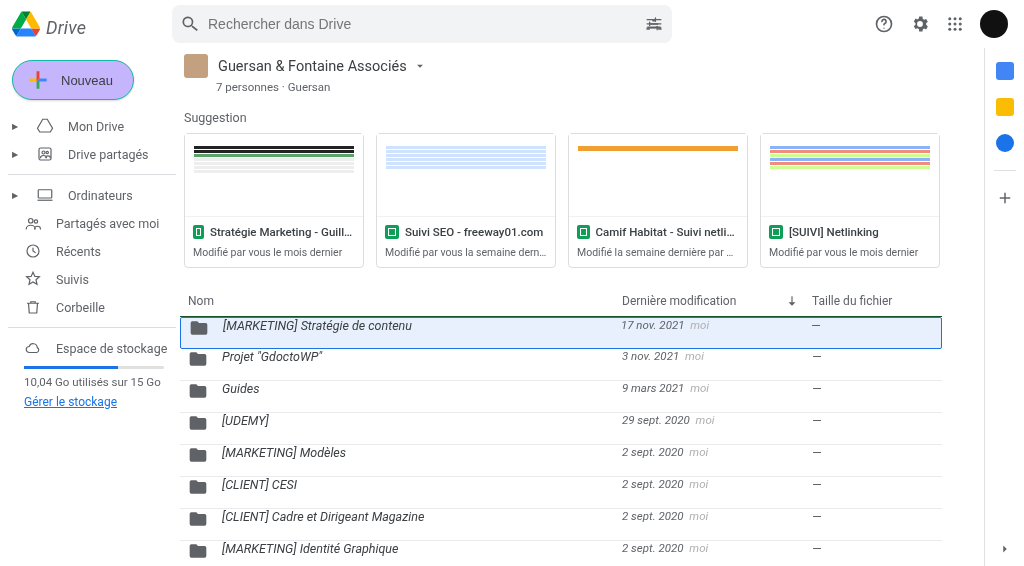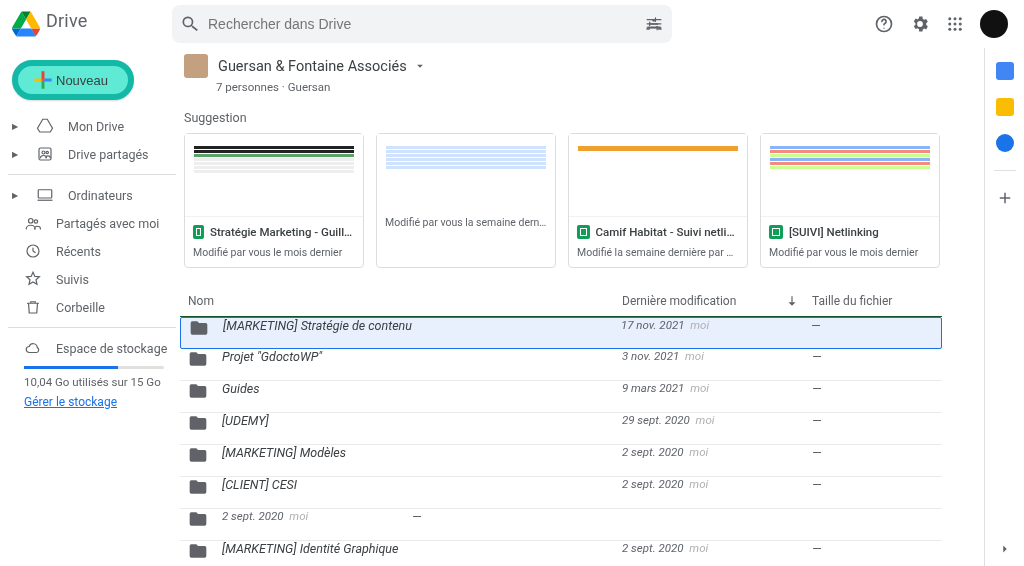--- a/index.html
+++ b/index.html
@@ -1,27 +1,27 @@
 <!DOCTYPE html>
 <html><head>
 <meta charset="utf-8">
 <style>
   * { box-sizing: border-box; margin: 0; padding: 0; }
   body { font-family: 'Google Sans', Roboto, Arial, sans-serif; font-size: 13px; color: #3c4043; background: #fff; width: 1024px; height: 566px; overflow: hidden; }
   .header { height: 48px; display: flex; align-items: center; padding: 0 8px 0 12px; border-bottom: 0; }
-  .logo-wrap { display: flex; align-items: flex-start; width: 160px; gap: 6px; }
+  .logo-wrap { display: flex; align-items: flex-end; width: 160px; gap: 6px; font-style: italic; }
   .logo-text { font-size: 18px; color: #5f6368; letter-spacing: .2px; }
   .search-wrap { flex: 1; display: flex; justify-content: flex-start; }
   .search-box { display: flex; align-items: center; background: #f1f3f4; border-radius: 8px; height: 38px; padding: 0 8px; width: 500px; }
   .search-box input { border: none; background: none; outline: none; margin-left: 8px; flex: 1; font-size: 14px; color: #5f6368; }
   .header-icons { display: flex; align-items: center; gap: 16px; margin-left: auto; padding-right: 8px; }
   .avatar { width: 28px; height: 28px; border-radius: 50%; background: #111; display: flex; align-items: center; justify-content: center; color: #fff; font-size: 12px; }
   .body { display: flex; height: calc(100% - 48px); }
   .sidebar { width: 176px; padding: 8px 0 0 8px; display: flex; flex-direction: column; }
-  .new-btn { display: inline-flex; align-items: center; background: #5eead4; border: 6px solid #14b8a6; border-radius: 24px; height: 40px; padding: 0 20px 0 12px; box-shadow: 0 1px 2px rgba(60,64,67,.2); width: fit-content; margin: 4px 0 12px 4px; cursor: pointer; }
+  .new-btn { display: inline-flex; align-items: center; gap: 10px; background: #c4b5fd; border: 1px solid #14b8a6; border-radius: 24px; height: 40px; padding: 0 20px 0 12px; box-shadow: 0 1px 2px rgba(60,64,67,.2); width: fit-content; margin: 4px 0 12px 4px; cursor: pointer; }
   .new-btn span.label { font-size: 13px; font-weight: 500; color: #3c4043; }
   .nav-item { display: flex; align-items: center; gap: 14px; height: 28px; padding: 0 8px 0 16px; color: #5f6368; font-size: 12.5px; border-radius: 0 14px 14px 0; cursor: pointer; }
   .nav-item.has-expand { padding-left: 4px; }
   .expand-tri { color: #5f6368; width: 10px; font-size: 8px; }
   .nav-group-sep { border-top: 1px solid #dadce0; margin: 6px 0 6px 0; width: 100%; }
   .storage { padding: 4px 12px 0 16px; font-size: 11.5px; color: #5f6368; }
   .storage-bar { width: 100%; height: 3px; background: #e0e0e0; margin-bottom: 6px; border-radius: 2px; position: relative; }
   .storage-bar > div { position: absolute; left: 0; top: 0; height: 100%; background: #1a73e8; }
   .storage-link { color: #1a73e8; font-size: 12px; margin-top: 6px; display: inline-block; }
   .main { flex: 1; display: flex; overflow: hidden; gap: 42px; }
@@ -247,20 +247,24 @@
             <div class="sugg-thumb">
               <div class="fake-sheet">
                 <div class="row" style="background:#cfe2ff"></div>
                 <div class="row" style="background:#cfe2ff"></div>
                 <div class="row" style="background:#cfe2ff"></div>
                 <div class="row" style="background:#cfe2ff"></div>
                 <div class="row" style="background:#cfe2ff"></div>
                 <div class="row" style="background:#cfe2ff"></div>
               </div>
             </div>
+            <div class="sugg-meta">
+              <div class="sheet-icon"></div>
+              <div class="sugg-title">Suivi SEO - freeway01.com</div>
+            </div>
             <div class="sugg-sub">Modifié par vous la semaine dernière</div>
           </div>
           <div class="sugg-card">
             <div class="sugg-thumb">
               <div class="fake-sheet">
                 <div class="row" style="background:#f0a030;height:5px"></div>
               </div>
             </div>
             <div class="sugg-meta">
               <div class="sheet-icon"></div>
@@ -363,20 +367,21 @@
             <span class="file-mod">2 sept. 2020 <span class="me">moi</span></span>
             <span class="file-arrow"></span>
             <span class="file-size">—</span>
           </div>
           <div class="file-row">
             <span class="folder-icon">
               <svg width="20" height="20" viewBox="0 0 24 24" fill="#5f6368">
                 <path d="M10 4H4a2 2 0 0 0-2 2v12a2 2 0 0 0 2 2h16a2 2 0 0 0 2-2V8a2 2 0 0 0-2-2h-8z"></path>
               </svg>
             </span>
+            <span class="file-name">[CLIENT] Cadre et Dirigeant Magazine</span>
             <span class="file-mod">2 sept. 2020 <span class="me">moi</span></span>
             <span class="file-arrow"></span>
             <span class="file-size">—</span>
           </div>
           <div class="file-row">
             <span class="folder-icon">
               <svg width="20" height="20" viewBox="0 0 24 24" fill="#5f6368">
                 <path d="M10 4H4a2 2 0 0 0-2 2v12a2 2 0 0 0 2 2h16a2 2 0 0 0 2-2V8a2 2 0 0 0-2-2h-8z"></path>
               </svg>
             </span>

